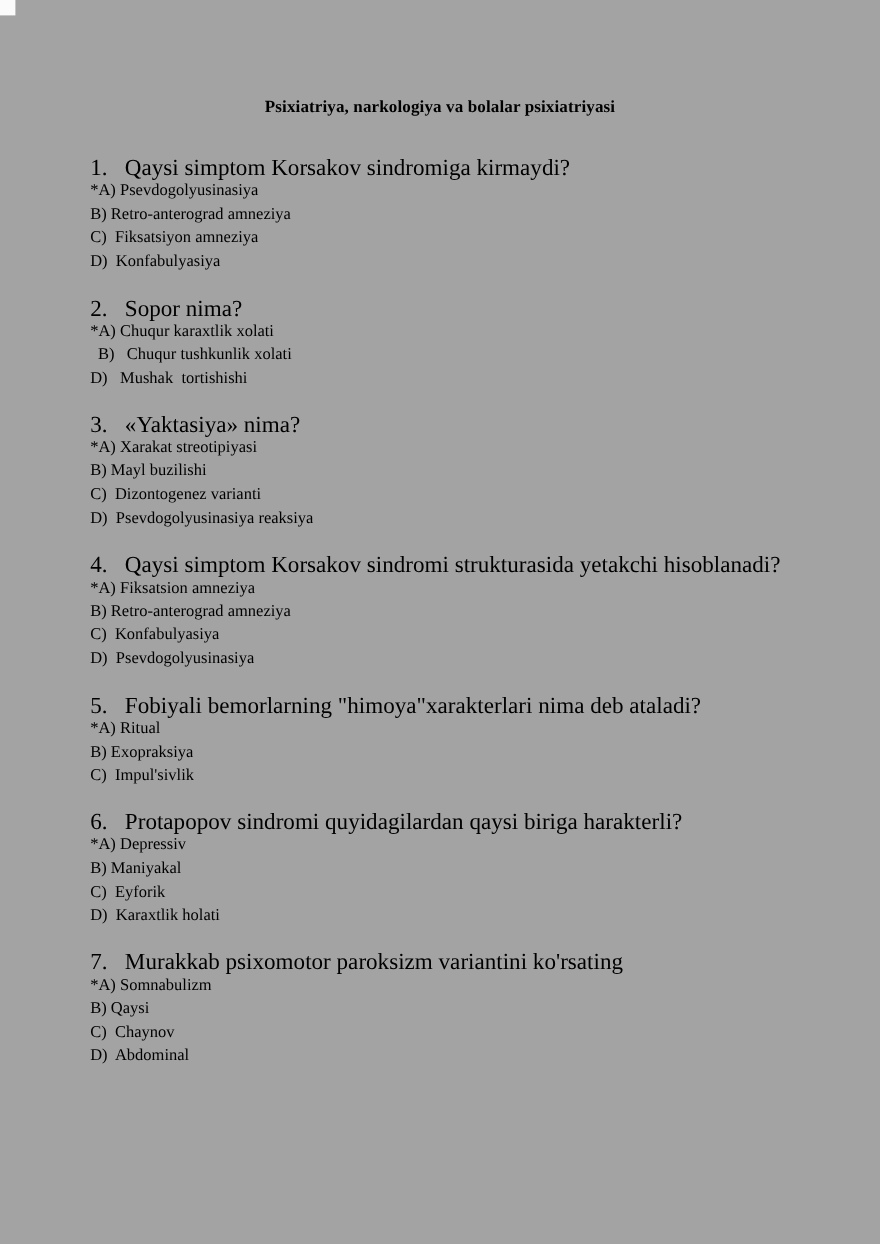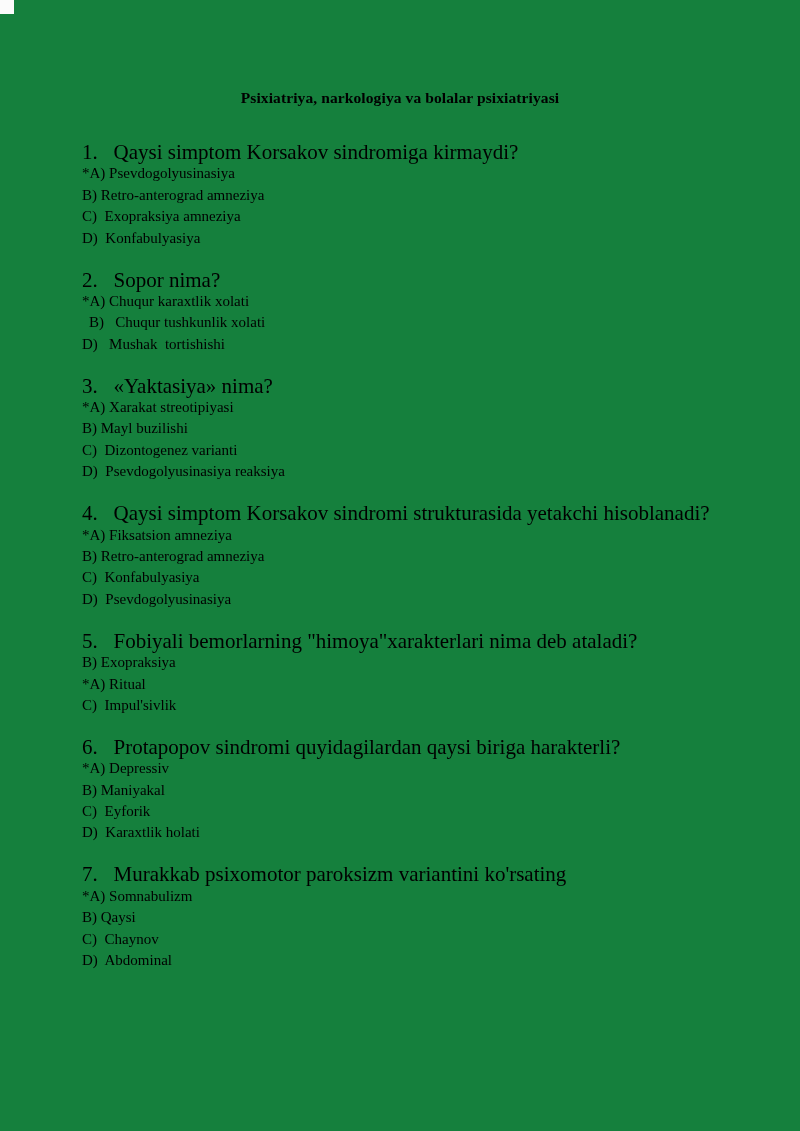--- a/index.html
+++ b/index.html
@@ -9,21 +9,21 @@
   }
   body {
     font-family: "Liberation Serif", "DejaVu Serif", serif;
     color: #000000;
     -webkit-font-smoothing: antialiased;
   }
   .page {
     position: relative;
     width: 800px;
     height: 1131px;
-    background: #15803d;
+    background: #a3a3a3;
     overflow: hidden;
     box-sizing: border-box;
   }
   
   .page-edge-tl {
     position: absolute;
     top: 0;
     left: 0;
     width: 14px;
     height: 14px;
@@ -84,21 +84,21 @@
 
   <div class="content">
 
     <h1 class="doc-title">Psixiatriya, narkologiya va bolalar psixiatriyasi</h1>
 
     <div class="questions">
         <div class="question-block">
           <div class="q-stem">1.   Qaysi simptom Korsakov sindromiga kirmaydi?</div>
           <div class="q-option">*A) Psevdogolyusinasiya</div>
           <div class="q-option">B) Retro-anterograd amneziya</div>
-          <div class="q-option">C)  Exopraksiya amneziya</div>
+          <div class="q-option">C)  Fiksatsiyon amneziya</div>
           <div class="q-option">D)  Konfabulyasiya</div>
         </div>
         <div class="question-block">
           <div class="q-stem">2.   Sopor nima?</div>
           <div class="q-option">*A) Chuqur karaxtlik xolati</div>
           <div class="q-option indent">B)   Chuqur tushkunlik xolati</div>
           <div class="q-option">D)   Mushak  tortishishi</div>
         </div>
         <div class="question-block">
           <div class="q-stem">3.   «Yaktasiya» nima?</div>
@@ -109,22 +109,22 @@
         </div>
         <div class="question-block">
           <div class="q-stem">4.   Qaysi simptom Korsakov sindromi strukturasida yetakchi hisoblanadi?</div>
           <div class="q-option">*A) Fiksatsion amneziya</div>
           <div class="q-option">B) Retro-anterograd amneziya</div>
           <div class="q-option">C)  Konfabulyasiya</div>
           <div class="q-option">D)  Psevdogolyusinasiya</div>
         </div>
         <div class="question-block">
           <div class="q-stem">5.   Fobiyali bemorlarning "himoya"xarakterlari nima deb ataladi?</div>
+          <div class="q-option">*A) Ritual</div>
           <div class="q-option">B) Exopraksiya</div>
-          <div class="q-option">*A) Ritual</div>
           <div class="q-option">C)  Impul'sivlik</div>
         </div>
         <div class="question-block">
           <div class="q-stem">6.   Protapopov sindromi quyidagilardan qaysi biriga harakterli?</div>
           <div class="q-option">*A) Depressiv</div>
           <div class="q-option">B) Maniyakal</div>
           <div class="q-option">C)  Eyforik</div>
           <div class="q-option">D)  Karaxtlik holati</div>
         </div>
         <div class="question-block">

